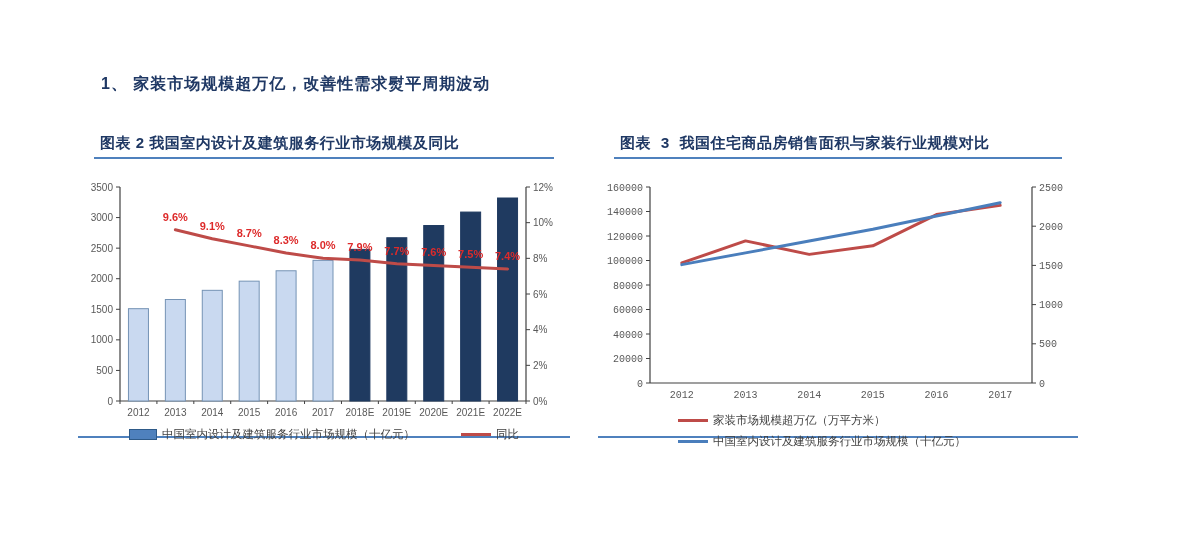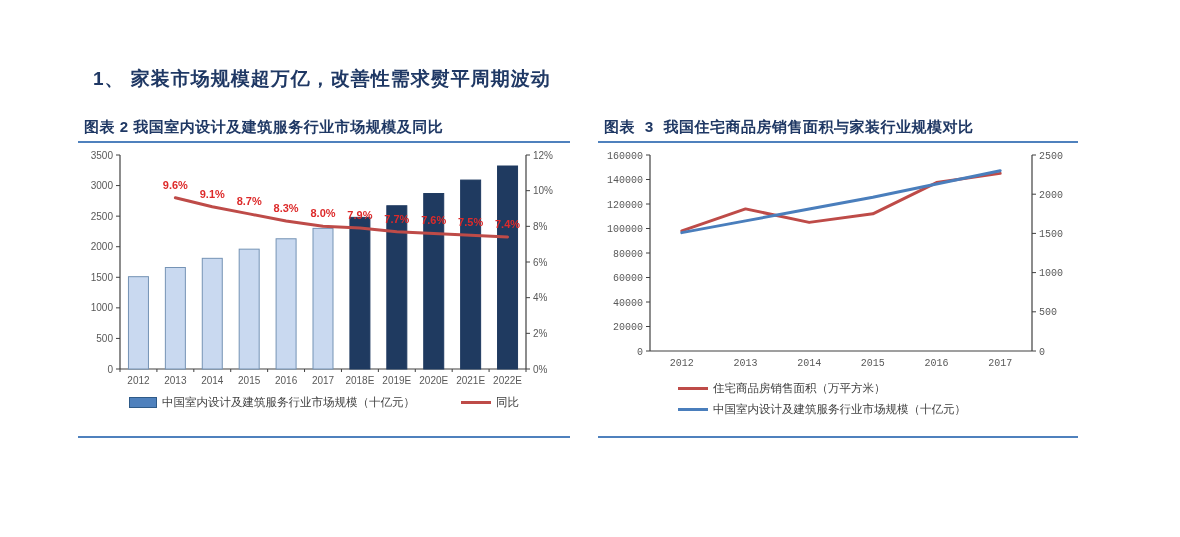--- a/index.html
+++ b/index.html
@@ -1,24 +1,24 @@
 <!DOCTYPE html>
 <html><head>
 <meta charset="utf-8">
 <style>
   html,body{margin:0;padding:0;background:#ffffff;}
   .page{position:relative;width:1180px;height:537px;background:#ffffff;overflow:hidden;
         font-family:"Liberation Sans","DejaVu Sans",sans-serif;}
-  .heading{position:absolute;left:85px;top:58px;margin:8px;font-size:19px;font-weight:bold;
+  .heading{position:absolute;left:85px;top:58px;margin:16px;font-size:16px;font-weight:bold;
            color:#1f3864;letter-spacing:1px;}
   .chart-block{position:absolute;top:116px;height:322px;border-bottom:2px solid #4f81bd;
                box-sizing:border-box;}
   .chart-block.left{left:78px;width:492px;}
   .chart-block.right{left:598px;width:480px;font-family:Liberation Mono, monospace;}
-  .chart-title{margin:0;padding:2px 0 4px 6px;font-size:15px;font-weight:bold;color:#1f3864;
+  .chart-title{margin:16px;padding:2px 0 4px 6px;font-size:15px;font-weight:bold;color:#1f3864;
                border-bottom:2px solid #4f81bd;letter-spacing:0.5px;white-space:nowrap;}
   svg{display:block;}
   .legend-row{display:flex;justify-content:center;align-items:center;gap:46px;margin-top:2px;
               font-size:11.5px;color:#404040;}
   .legend-col{display:flex;flex-direction:column;gap:6px;margin-top:6px;padding-left:80px;
               font-size:11.5px;color:#404040;}
   .legend-item{display:flex;align-items:center;gap:5px;white-space:nowrap;}
   .sw-bar{display:inline-block;width:26px;height:9px;background:#4f81bd;border:1px solid #2e5a88;}
   .sw-line-red{display:inline-block;width:30px;height:3px;background:#be4b48;}
   .sw-line-blue{display:inline-block;width:30px;height:3px;background:#4a7ebc;}
@@ -165,21 +165,21 @@
         <text x="211.16666666666666" y="223" text-anchor="middle" font-size="10" fill="#595959">2014</text>
         <text x="274.8333333333333" y="223" text-anchor="middle" font-size="10" fill="#595959">2015</text>
         <text x="338.5" y="223" text-anchor="middle" font-size="10" fill="#595959">2016</text>
         <text x="402.16666666666663" y="223" text-anchor="middle" font-size="10" fill="#595959">2017</text>
         <polyline points="83.83333333333333,87.94999999999999 147.5,65.9 211.16666666666666,79.375 274.8333333333333,70.80000000000001 338.5,39.5625 402.16666666666663,30.375" fill="none" stroke="#be4b48" stroke-width="3" stroke-linecap="round" stroke-linejoin="round"></polyline>
         <polyline points="83.83333333333333,89.616 147.5,77.856 211.16666666666666,66.096 274.8333333333333,54.335999999999984 338.5,41.00800000000001 402.16666666666663,27.67999999999998" fill="none" stroke="#4a7ebc" stroke-width="3" stroke-linecap="round" stroke-linejoin="round"></polyline>
       </svg>
     <div class="legend-col">
       <span class="legend-item">
         <span class="sw-line-red"></span>
-        <span>住宅商品房销售面积（万平方米）</span>
+        <span>家装市场规模超万亿（万平方米）</span>
       </span>
       <span class="legend-item">
         <span class="sw-line-blue"></span>
         <span>中国室内设计及建筑服务行业市场规模（十亿元）</span>
       </span>
     </div>
   </section>
 
 </div>
 

